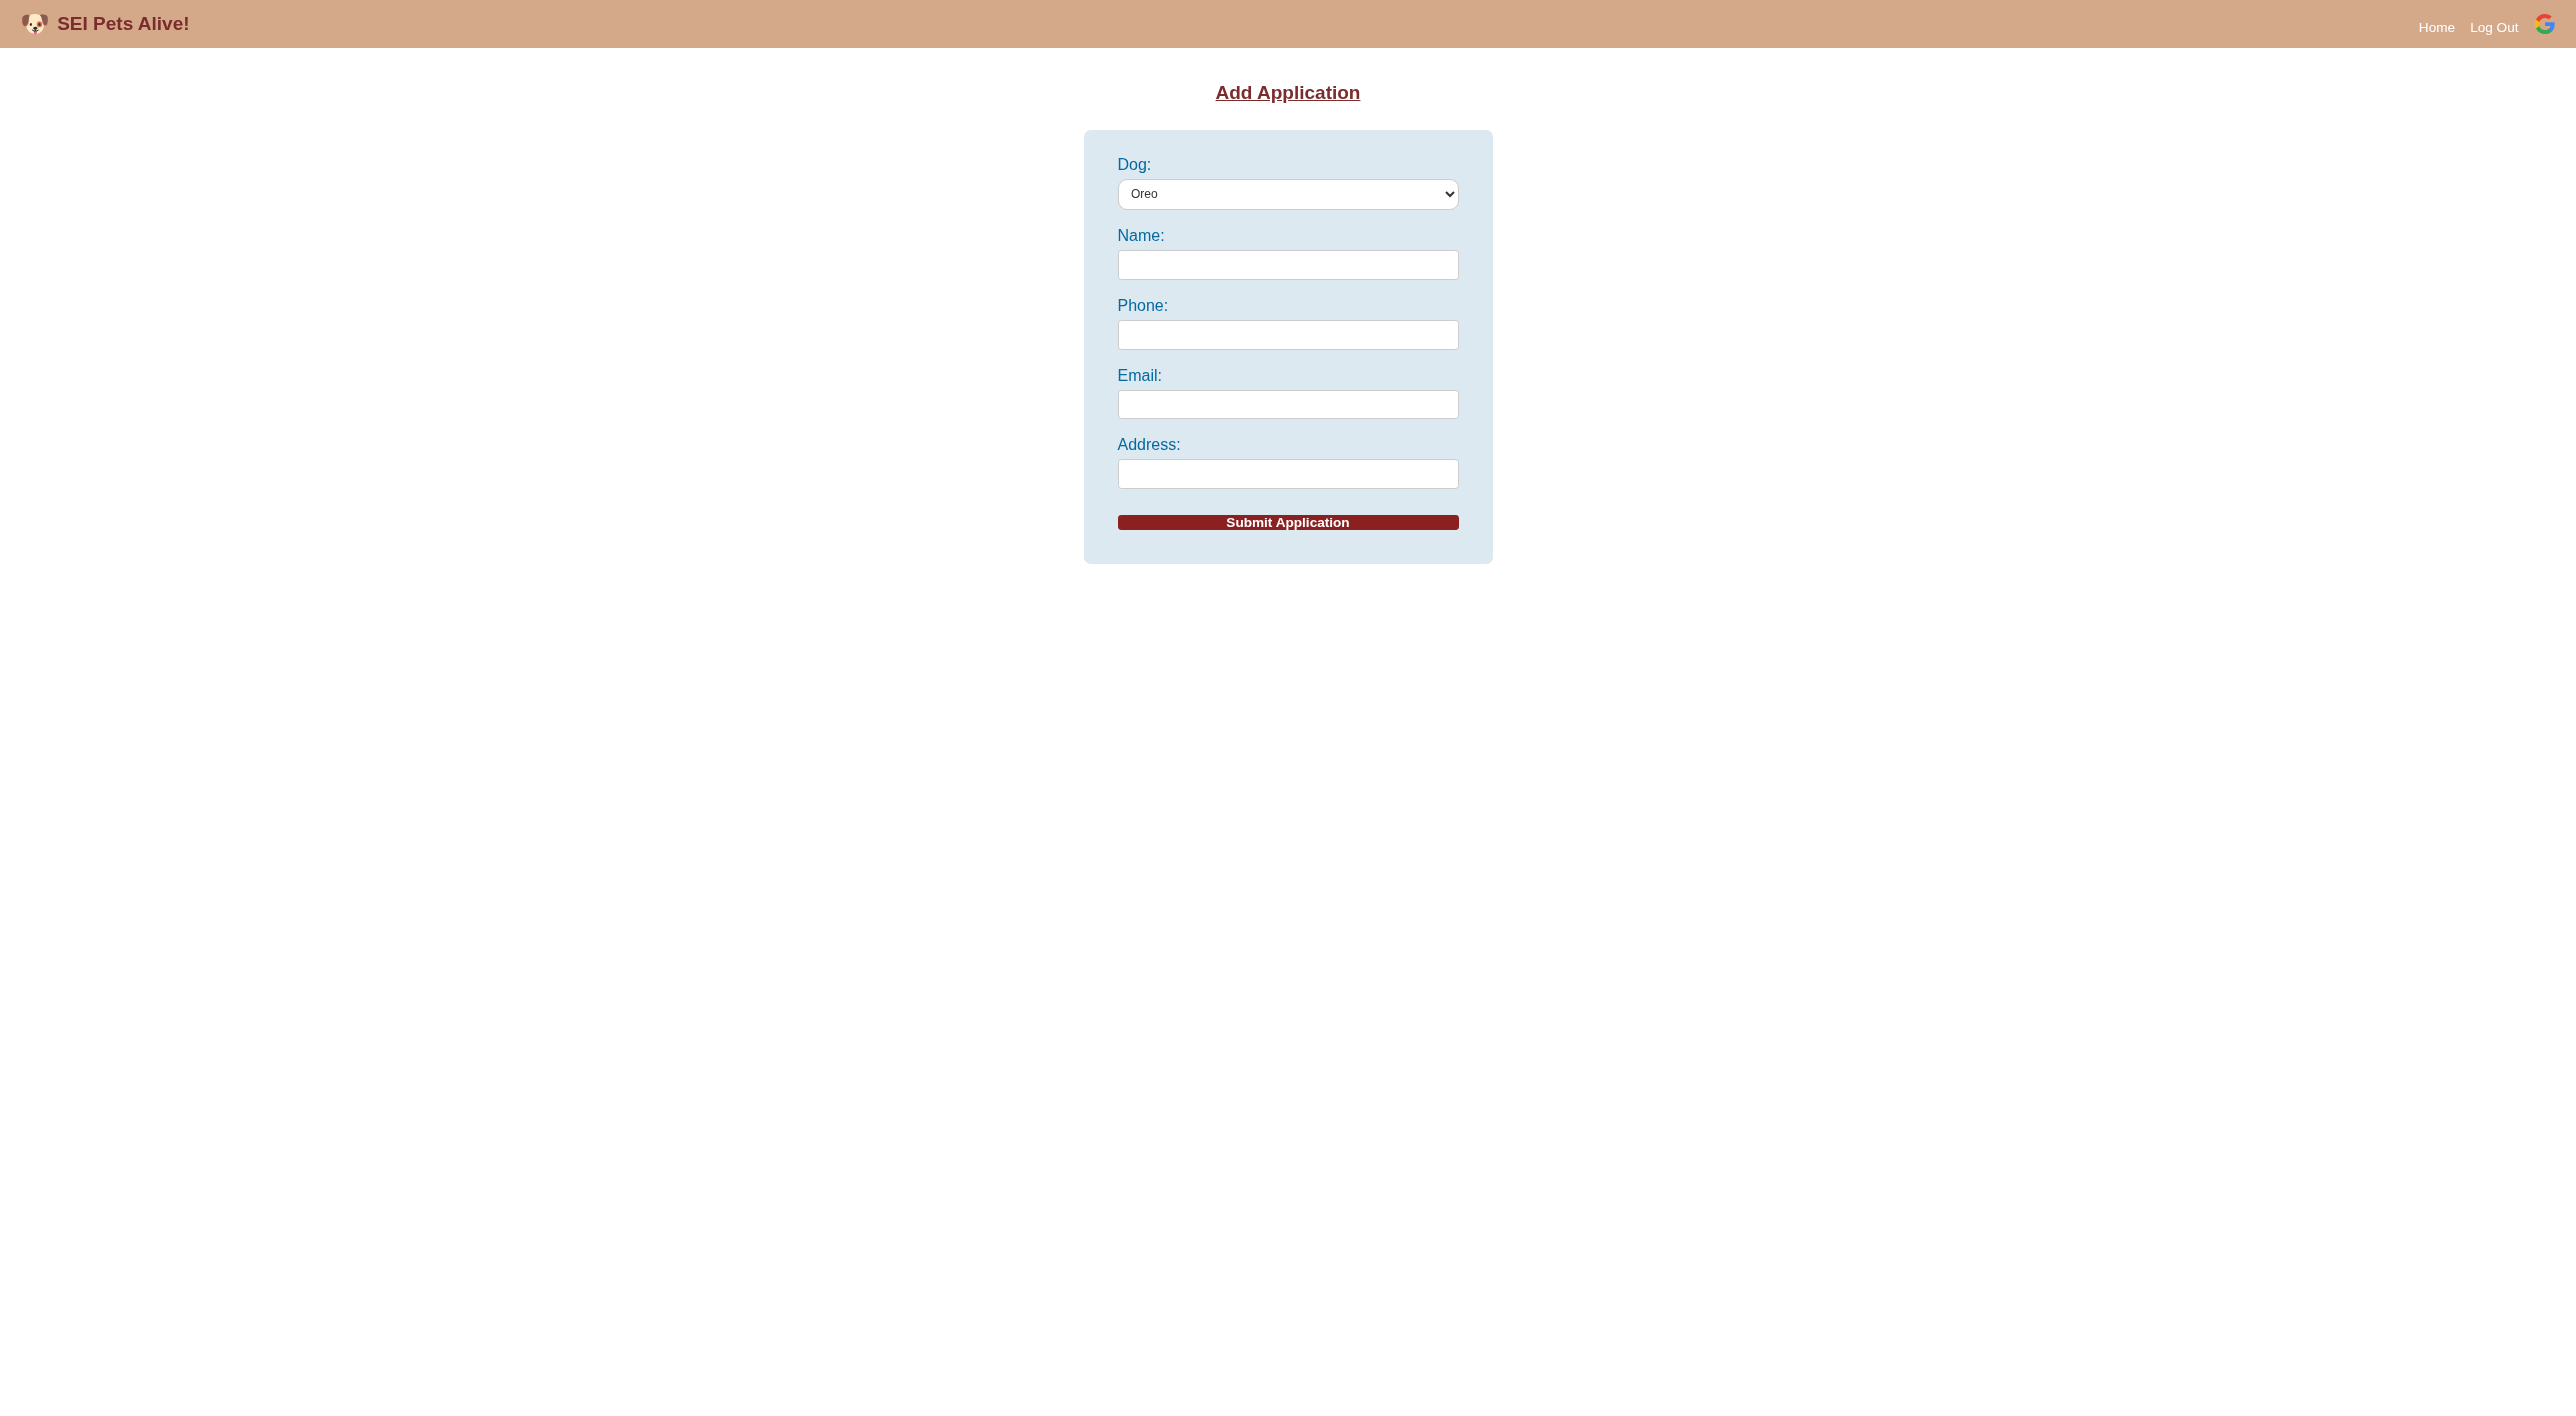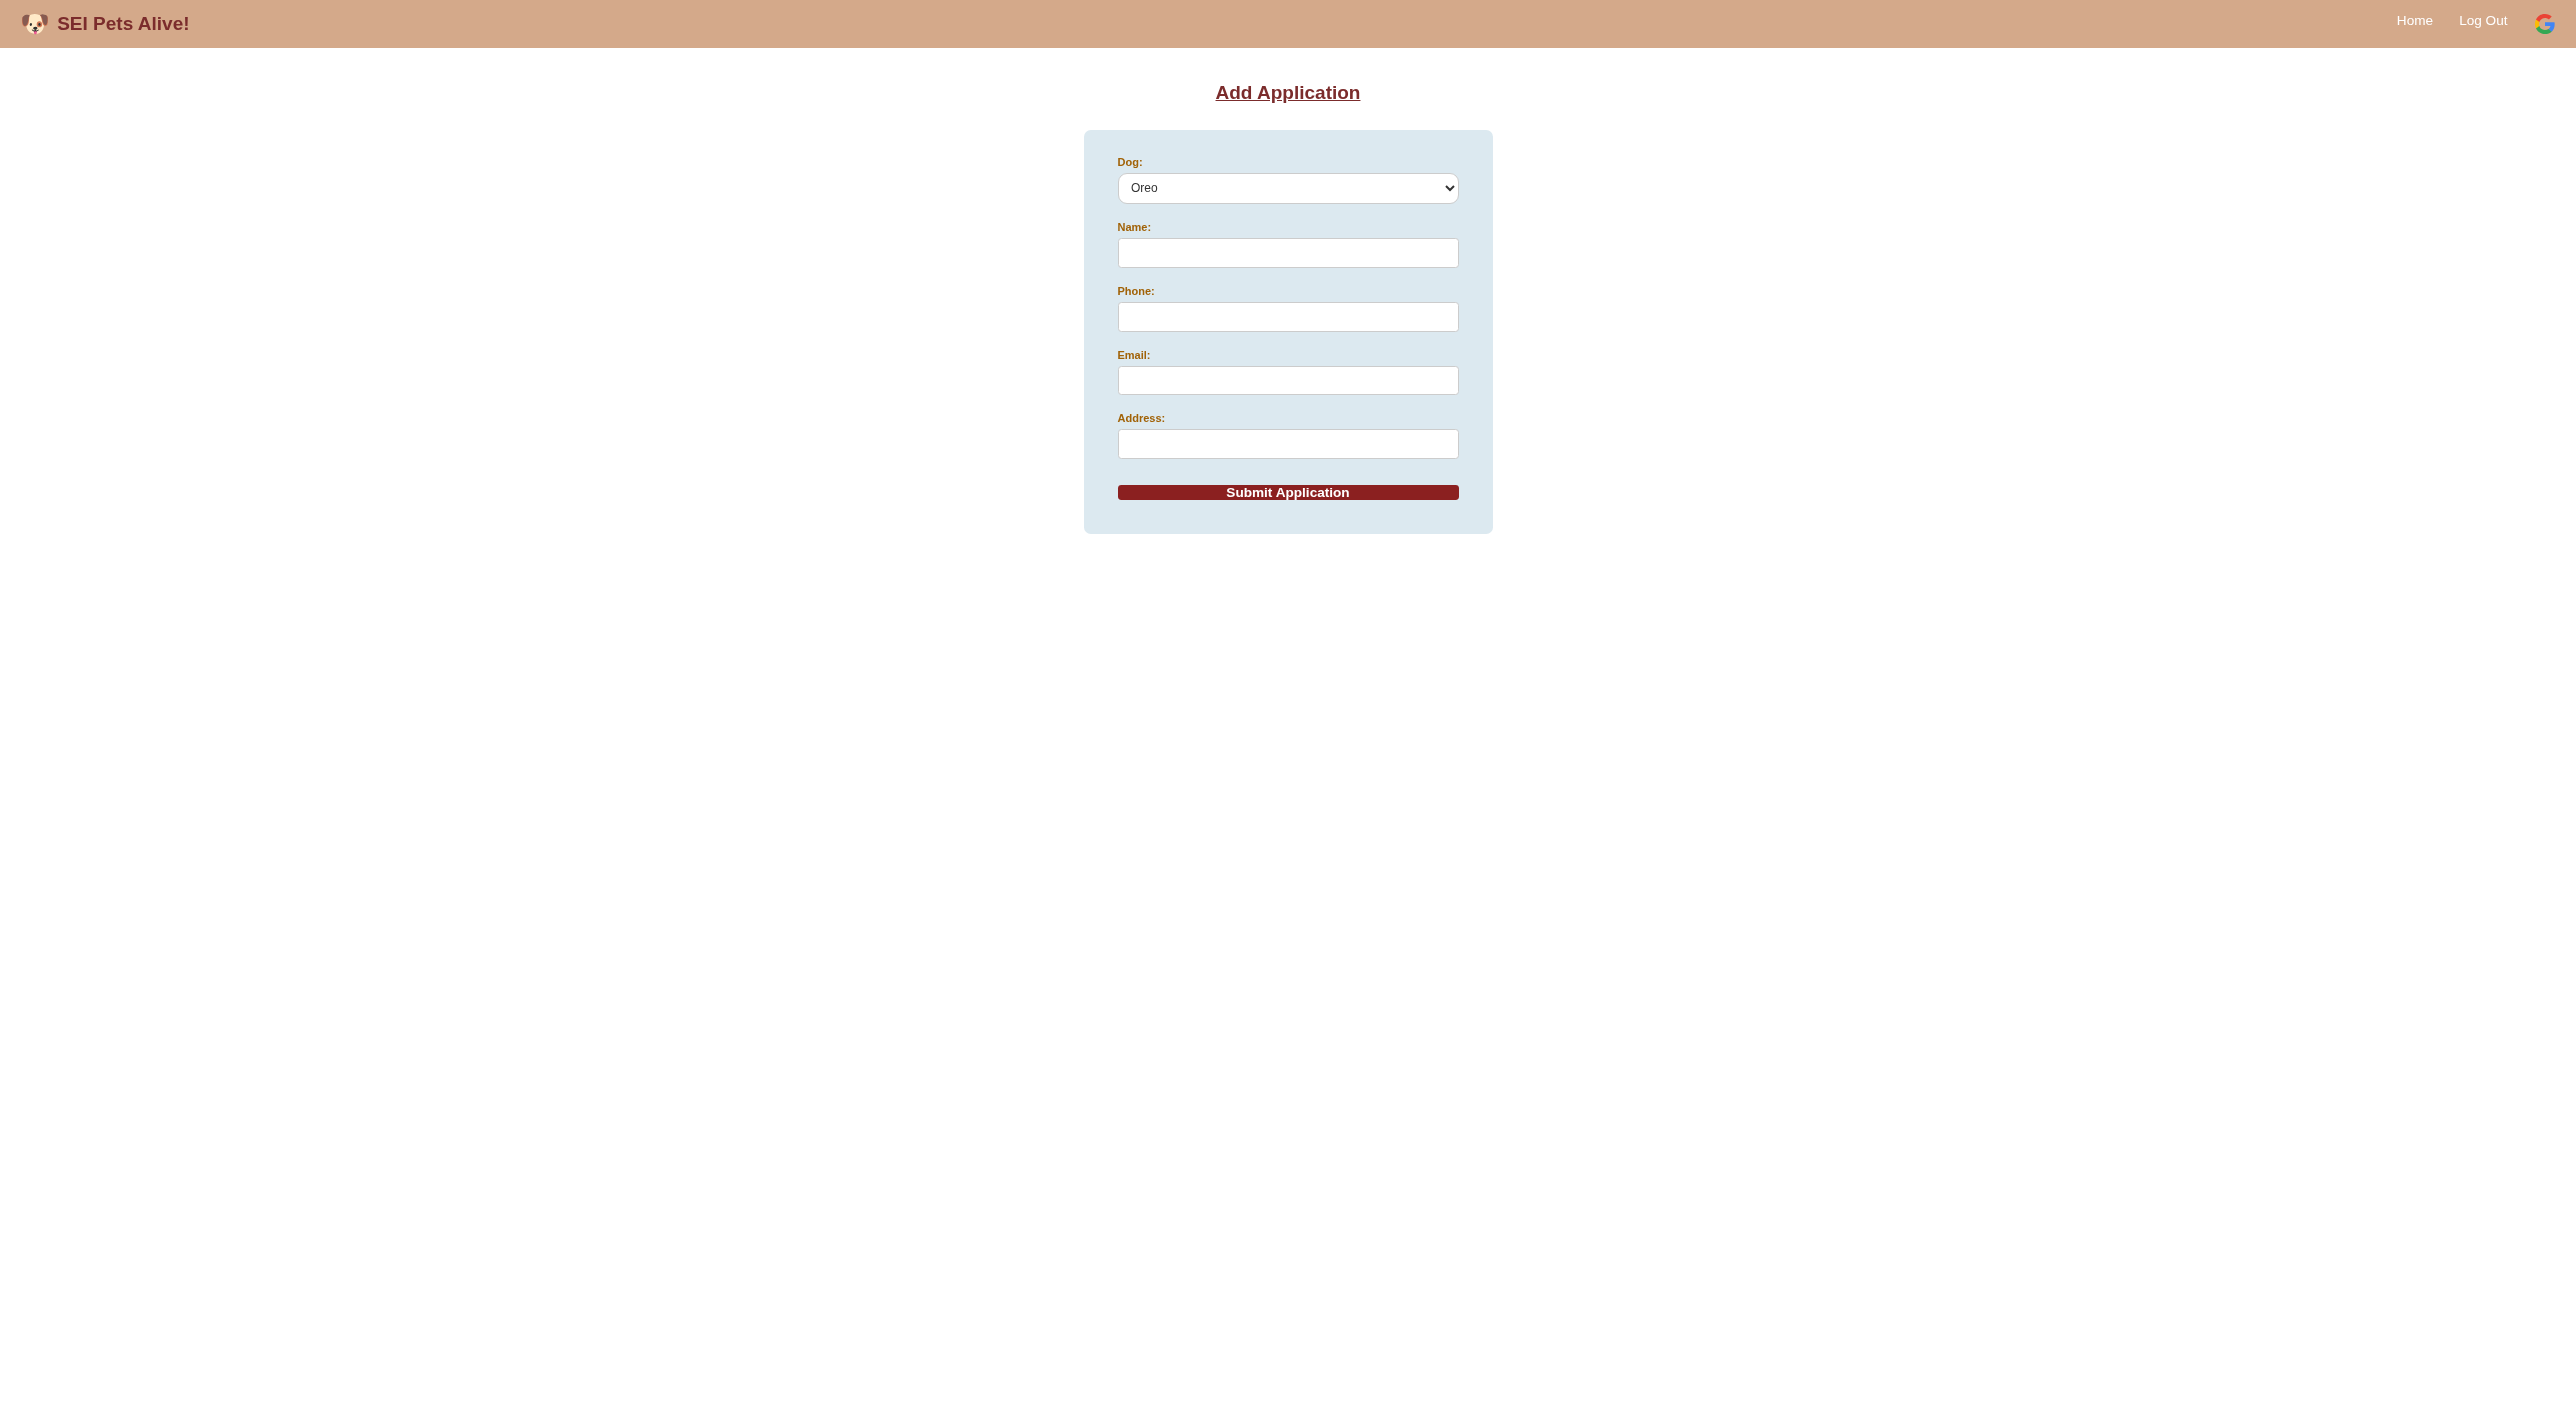--- a/index.html
+++ b/index.html
@@ -35,22 +35,22 @@
       color: #7b2c2c;
       font-family: Arial, sans-serif;
     }
 
     .header-logo-icon {
       font-size: 24px;
     }
 
     .header-nav {
       display: flex;
-      align-items: flex-start;
-      gap: 26px;
+      align-items: flex-end;
+      gap: 15px;
     }
 
     .header-nav a {
       color: #ffffff;
       text-decoration: none;
       font-size: 13.6px;
       font-weight: 500;
     }
 
     
@@ -78,23 +78,23 @@
       width: 100%;
       max-width: 409px;
     }
 
     .form-group {
       margin-bottom: 17px;
     }
 
     .form-label {
       display: block;
-      font-size: 11px;
-      font-weight: bold;
-      color: #a16207;
+      font-size: 16px;
+      font-weight: normal;
+      color: #0369a1;
       margin-bottom: 5.1px;
     }
 
     .form-input {
       width: 100%;
       padding: 6.8px 8.5px;
       border: 0.9px solid #ccc;
       border-radius: 3.4px;
       font-size: 12px;
       background-color: #ffffff;

